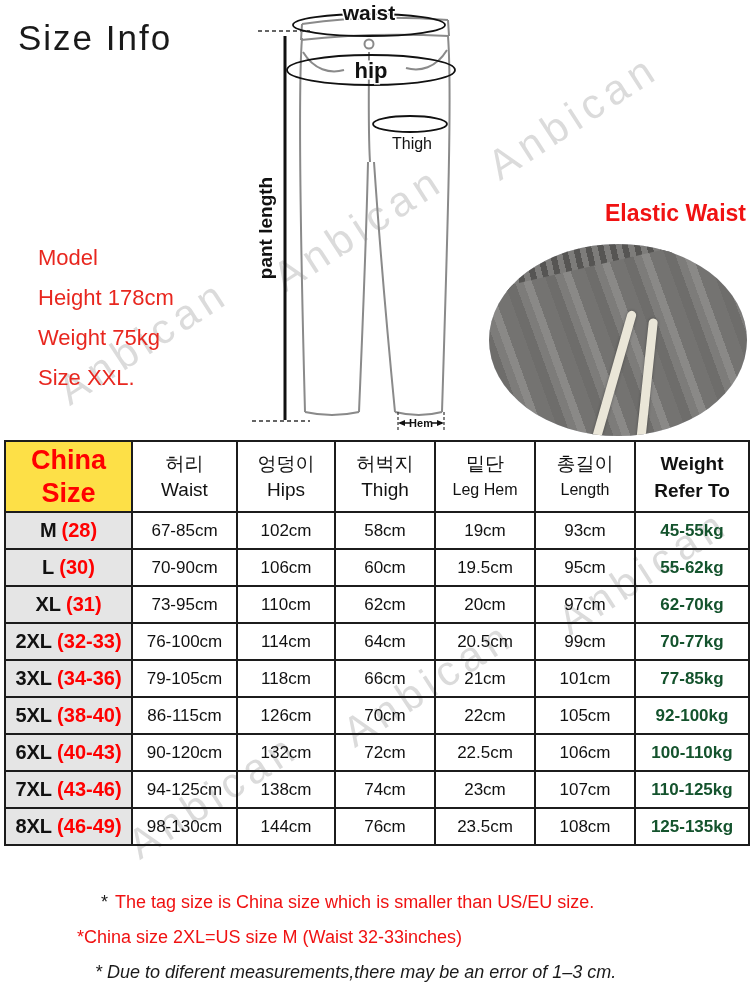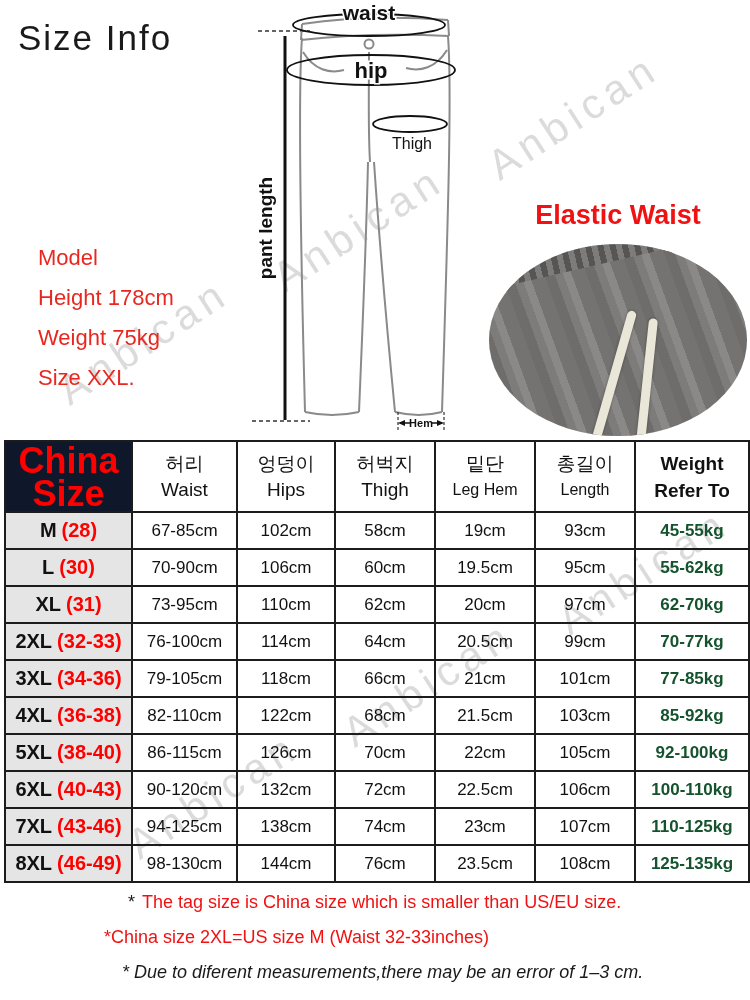--- a/index.html
+++ b/index.html
@@ -29,21 +29,21 @@
   .page-title{
     position:absolute;left:18px;top:18px;
     font-size:35px;color:#1a1a1a;letter-spacing:2px;
   }
   .model-info{
     position:absolute;left:38px;top:238px;
     font-size:22px;color:#e8271f;line-height:40px;
   }
   .elastic-title{
     position:absolute;left:490px;top:200px;width:256px;
-    text-align:center;font-size:27px;font-weight:bold;color:#f01212;
+    text-align:right;font-size:23px;font-weight:bold;color:#f01212;
   }
 
   
   .photo{
     position:absolute;left:489px;top:244px;width:258px;height:192px;
     border-radius:50%;overflow:hidden;z-index:2;
     background:radial-gradient(ellipse at 68% 22%, #f6f6fc 0%, #e9ebf4 55%, #dfe1ea 100%);
   }
   .photo .slab{
     position:absolute;left:-70px;top:62px;width:430px;height:260px;
@@ -74,32 +74,32 @@
     position:absolute;left:4px;top:440px;width:744px;
     border-collapse:collapse;table-layout:fixed;z-index:1;
     background:transparent;
   }
   .size-table th,.size-table td{
     border:2px solid #1c1c1c;text-align:center;vertical-align:middle;
     padding:0;overflow:hidden;
   }
   .size-table thead tr{height:71px;}
   .size-table tbody tr{height:37px;}
-  th.ch-size{background:#0f172a;color:#ff0000;font-size:36px;font-weight:bold;line-height:33px;}
+  th.ch-size{background:#fde047;color:#ff0000;font-size:27px;font-weight:bold;line-height:33px;}
   th .ko{display:block;font-size:19px;font-weight:normal;line-height:27px;}
   th .en{display:block;font-size:19px;font-weight:normal;line-height:26px;}
   th .en.small{font-size:16px;}
   th.weight-h{font-size:19px;font-weight:bold;line-height:27px;}
   td.size-cell{background:#e5e5e5;font-size:20px;font-weight:bold;}
   td.size-cell .us{color:#ff0000;margin-left:5px;}
   td.m-cell{font-size:17px;}
   td.weight-cell{font-size:17px;font-weight:bold;color:#14532d;}
 
   
-  .notes{position:absolute;left:104px;top:893px;width:620px;font-size:18px;z-index:1;}
+  .notes{position:absolute;left:77px;top:893px;width:620px;font-size:18px;z-index:1;}
   .notes .note{margin:0 0 17px 0;line-height:18px;white-space:nowrap;}
   .notes .n1{padding-left:24px;}
   .notes .n3{padding-left:18px;font-style:italic;}
   .red{color:#f01212;}
   .black{color:#1a1a1a;}
   .notes .star{margin-right:7px;}
 </style>
 </head>
 <body>
 
@@ -258,29 +258,20 @@
         <tr>
           <td class="size-cell"><span>3XL</span><span class="us">(34-36)</span></td>
           <td class="m-cell">79-105cm</td>
           <td class="m-cell">118cm</td>
           <td class="m-cell">66cm</td>
           <td class="m-cell">21cm</td>
           <td class="m-cell">101cm</td>
           <td class="weight-cell">77-85kg</td>
         </tr>
         <tr>
-          <td class="size-cell"><span>4XL</span><span class="us">(36-38)</span></td>
-          <td class="m-cell">82-110cm</td>
-          <td class="m-cell">122cm</td>
-          <td class="m-cell">68cm</td>
-          <td class="m-cell">21.5cm</td>
-          <td class="m-cell">103cm</td>
-          <td class="weight-cell">85-92kg</td>
-        </tr>
-        <tr>
           <td class="size-cell"><span>5XL</span><span class="us">(38-40)</span></td>
           <td class="m-cell">86-115cm</td>
           <td class="m-cell">126cm</td>
           <td class="m-cell">70cm</td>
           <td class="m-cell">22cm</td>
           <td class="m-cell">105cm</td>
           <td class="weight-cell">92-100kg</td>
         </tr>
         <tr>
           <td class="size-cell"><span>6XL</span><span class="us">(40-43)</span></td>

